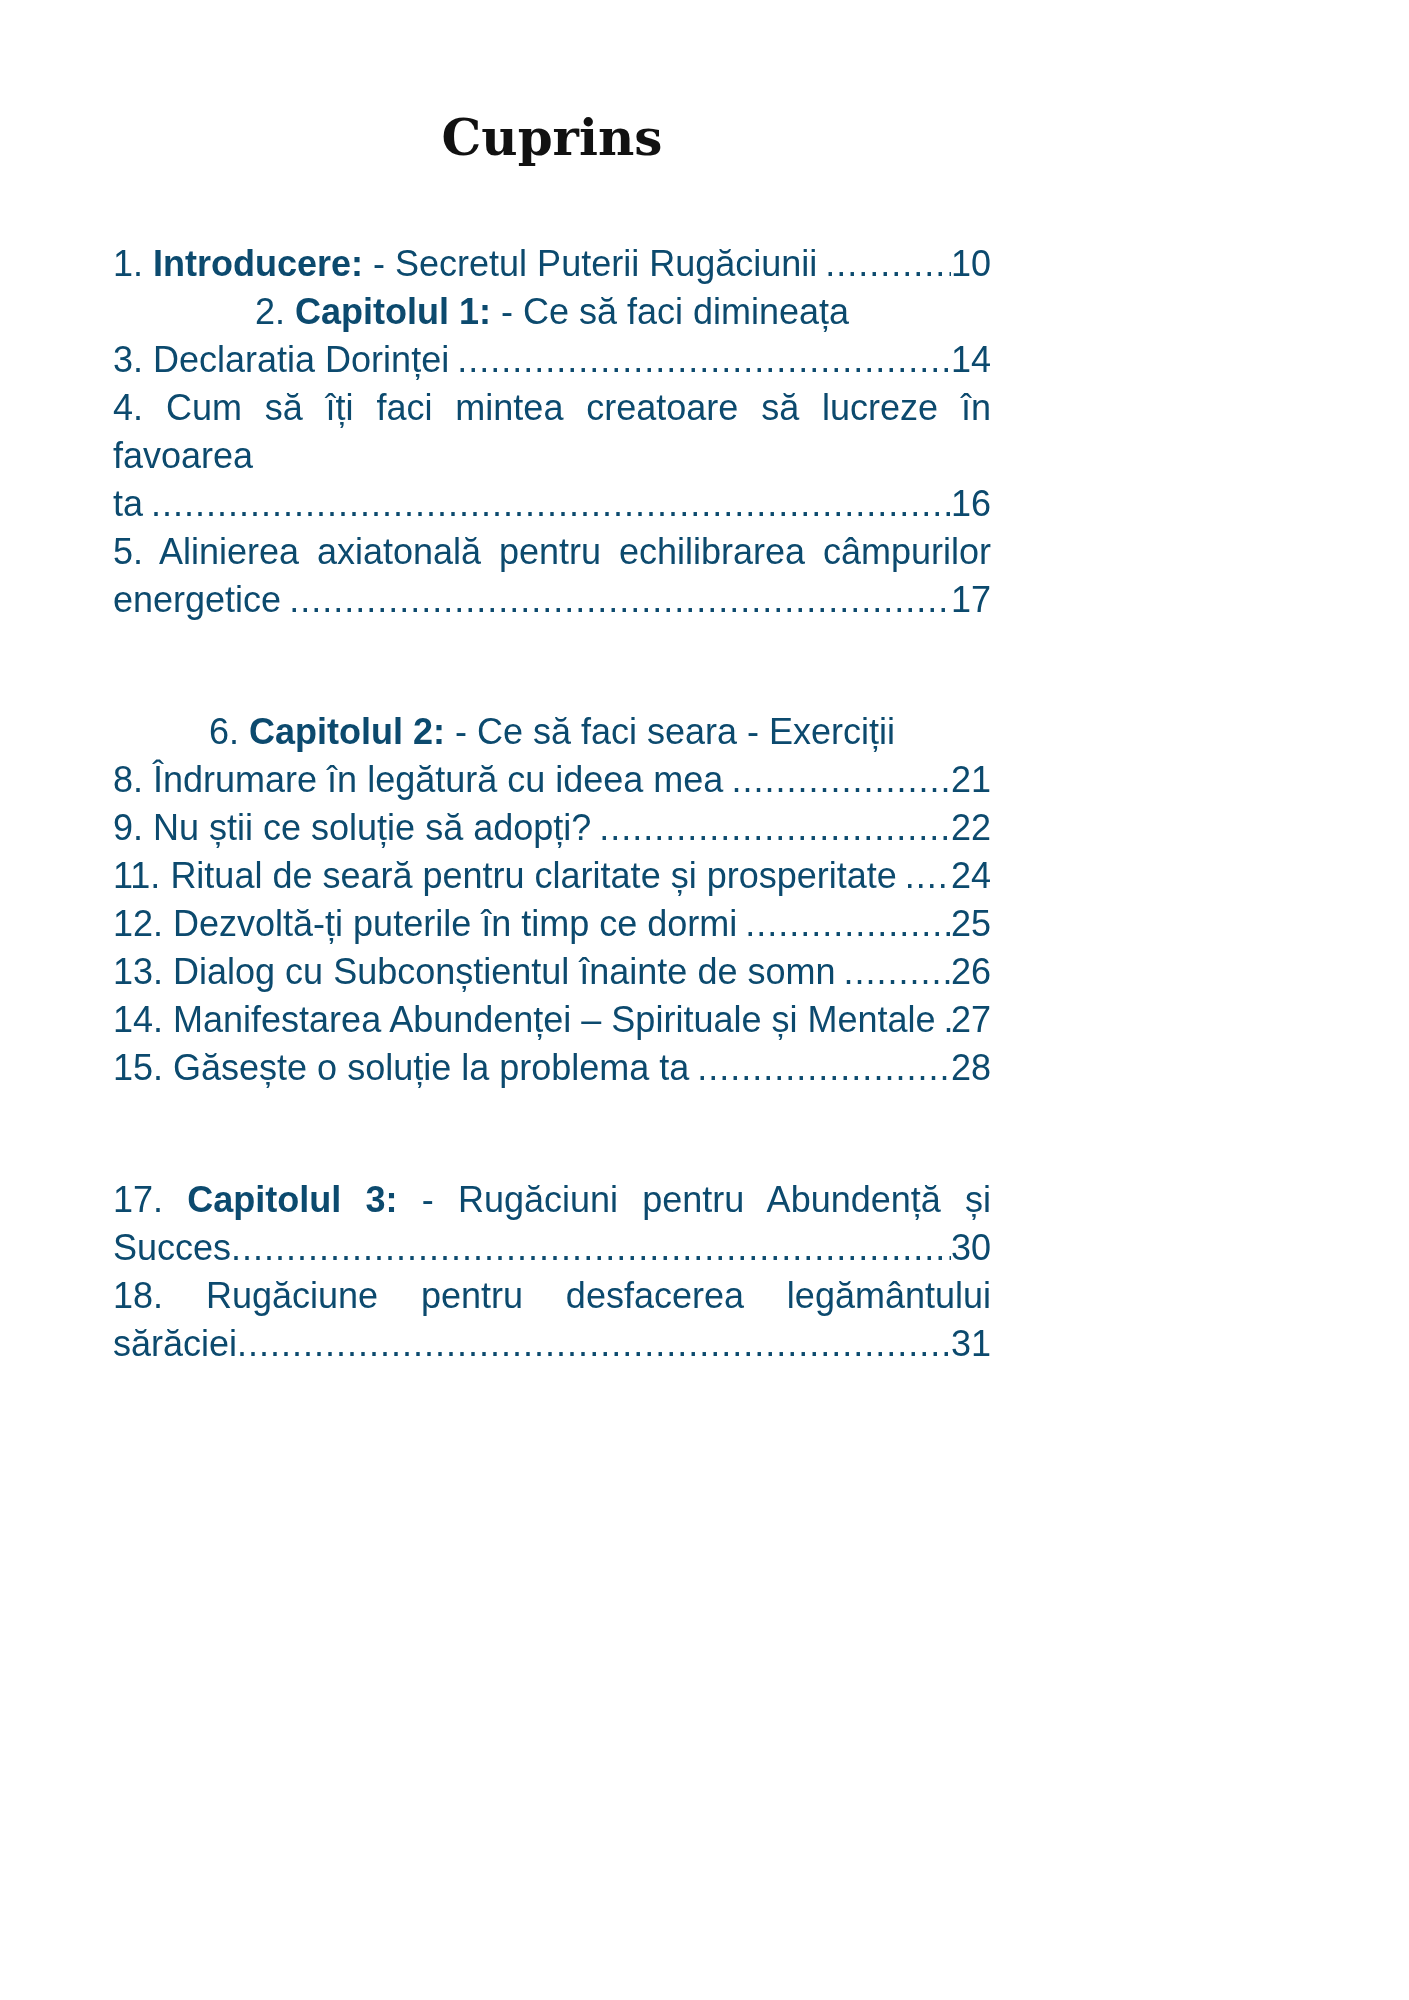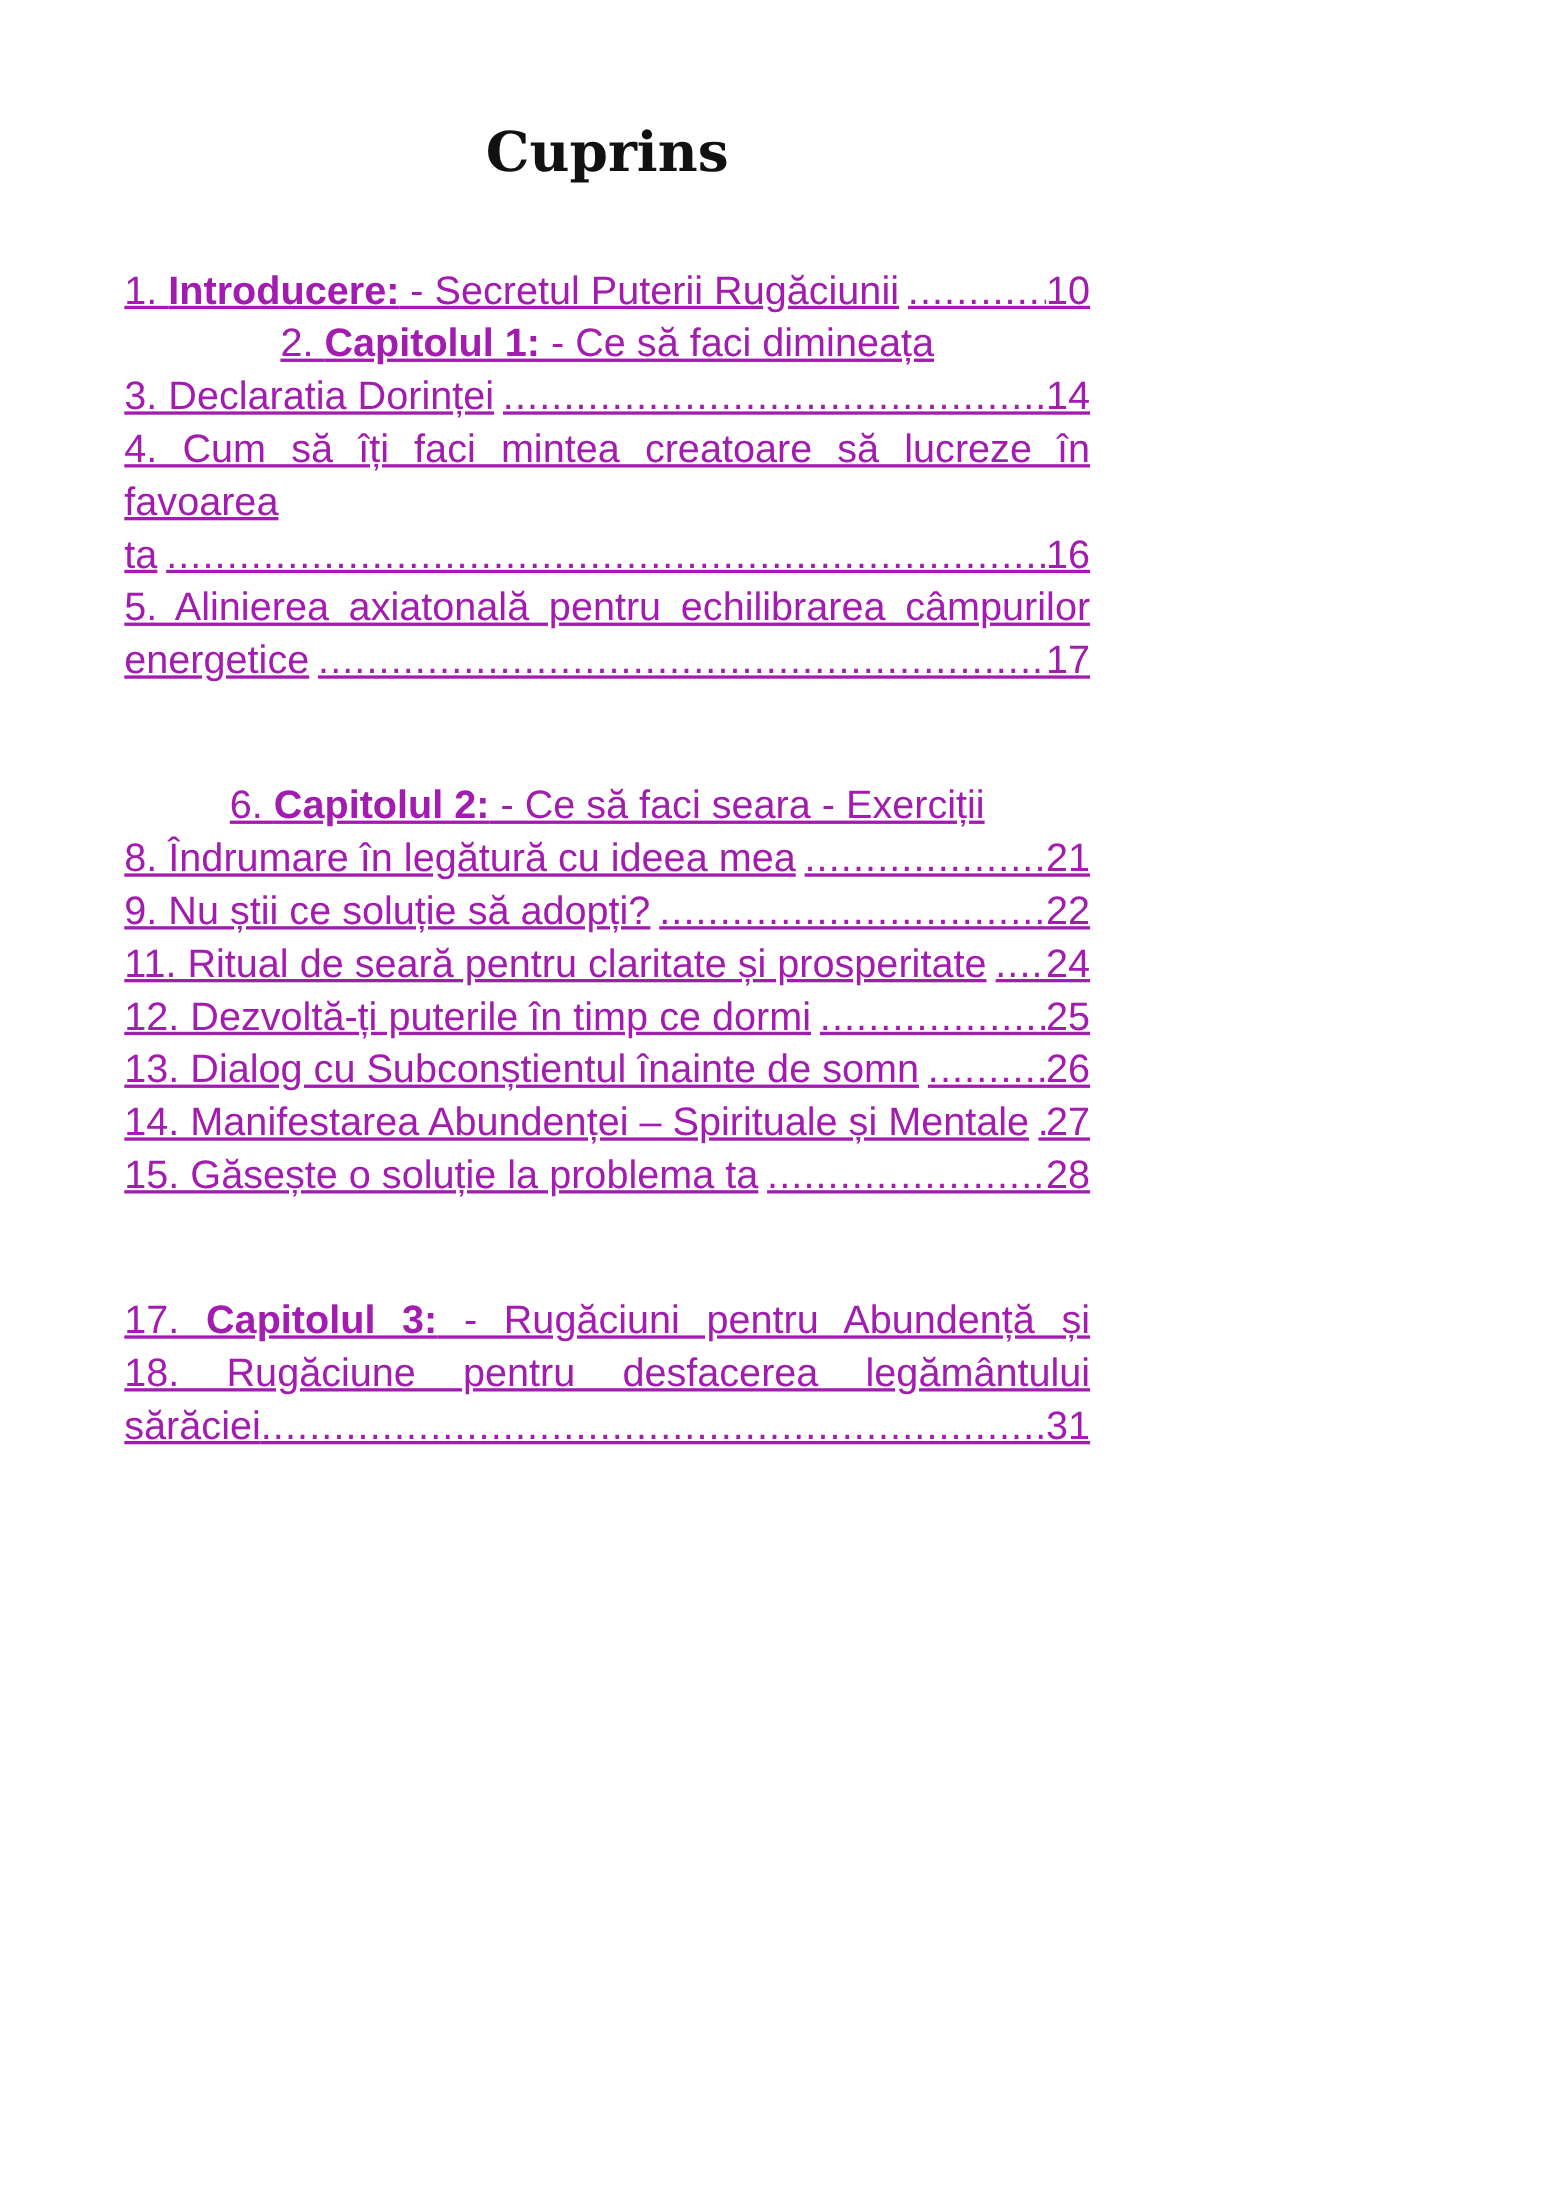--- a/index.html
+++ b/index.html
@@ -23,22 +23,21 @@
     font-weight: 700;
     font-size: 50px;
     line-height: 1.2;
     text-align: center;
     color: #111111;
     margin-bottom: 72px;
   }
   .toc-line {
     font-size: 36px;
     line-height: 48px;
-    color: #a21caf;
-    text-decoration: underline;
+    color: #0c4a6e;
   }
   .toc-line b { font-weight: 700; }
   
   .leader-line {
     display: flex;
     align-items: baseline;
   }
   .leader-line .t {
     flex: 0 1 auto;
     white-space: nowrap;
@@ -146,20 +145,25 @@
         <span class="t"><span>15. Găsește o soluție la problema ta</span></span>
         <span class="leader"></span>
         <span class="page-num">28</span>
       </div>
     </div>
 
     <div class="group group-3">
       <div class="toc-line justify-line">
         <span class="t"><span>17. </span><b>Capitolul 3:</b><span> - Rugăciuni pentru Abundență și</span></span>
       </div>
+      <div class="toc-line leader-line tight">
+        <span class="t"><span>Succes</span></span>
+        <span class="leader"></span>
+        <span class="page-num">30</span>
+      </div>
       <div class="toc-line justify-line">
         <span class="t"><span>18. Rugăciune pentru desfacerea legământului</span></span>
       </div>
       <div class="toc-line leader-line tight">
         <span class="t"><span>sărăciei</span></span>
         <span class="leader"></span>
         <span class="page-num">31</span>
       </div>
     </div>
 

